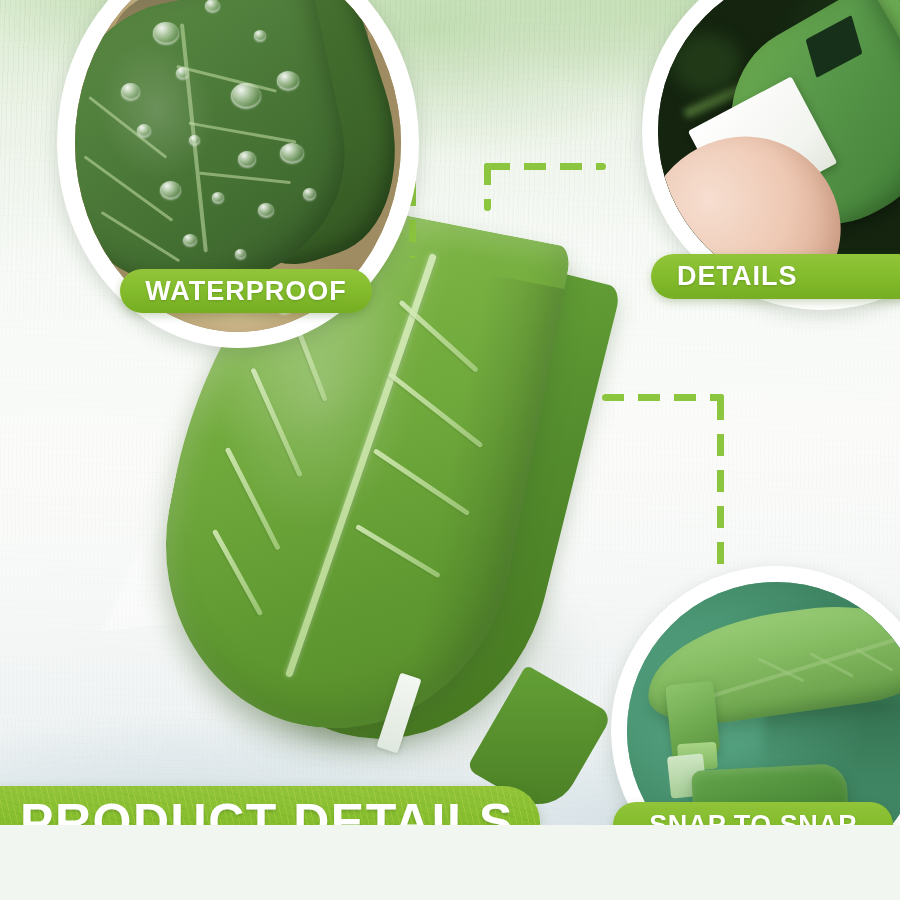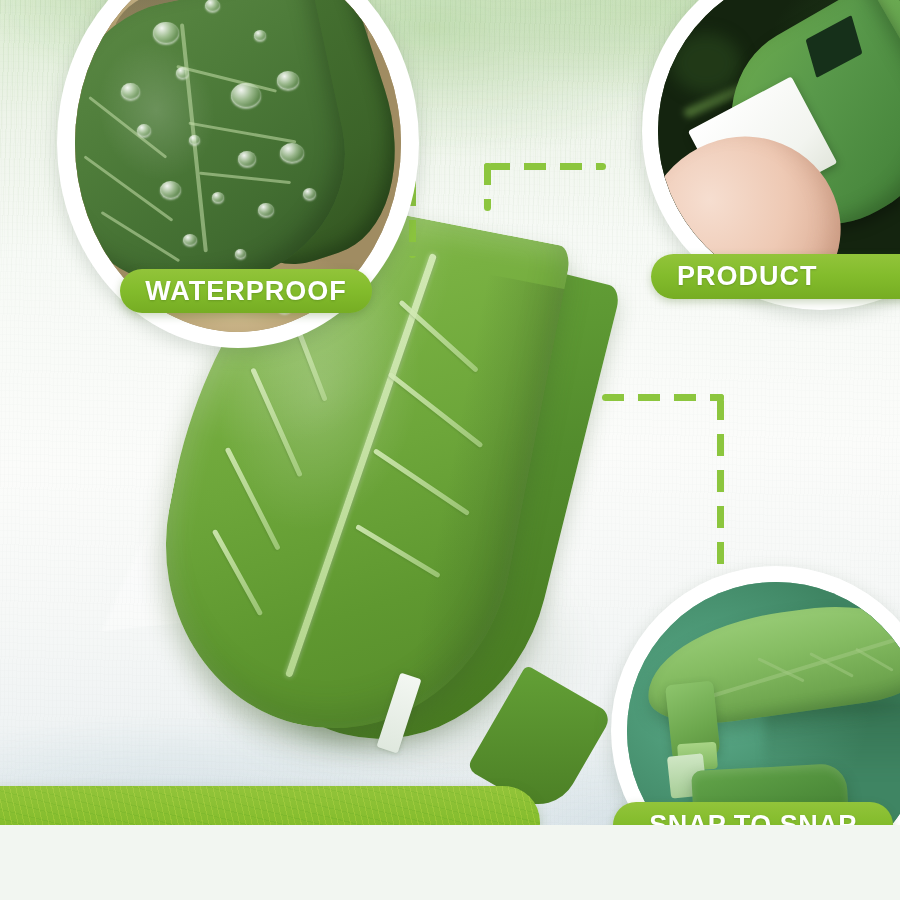--- a/index.html
+++ b/index.html
@@ -427,21 +427,21 @@
         <div class="ad-stem" style="left:6%; top:34%; width:150px; height:10px; transform:rotate(-24deg);"></div>
         <div class="ad-stem" style="left:58%; top:64%; width:160px; height:12px; transform:rotate(16deg);"></div>
         <div class="ad-clip-rear"></div>
         <div class="ad-clip"></div>
         <div class="ad-notch"></div>
         <div class="ad-tape"></div>
         <div class="ad-thumb"></div>
       </div>
     </div>
     <div class="pill" id="label-adhesive">
-      <span>PRODUCT</span>
+      <span>DETAILS</span>
     </div>
   </div>
 
   <div class="callout">
     <div class="circle-ring" style="left:566px; top:566px; width:330px; height:330px;"></div>
     <div class="circle-photo" style="left:582px; top:582px; width:298px; height:298px;">
       <div class="photo-snap" style="position:absolute; inset:0;">
         <div class="sn-shadowband"></div>
         <div class="sn-top">
           <div class="sn-top-vein sn-tv-m"></div>
@@ -455,16 +455,17 @@
         <div class="sn-catch"></div>
         <div class="sn-base"></div>
       </div>
     </div>
     <div class="pill" id="label-snap">
       <span>SNAP TO SNAP</span>
     </div>
   </div>
 
   <div id="banner-product-details">
+    <span>PRODUCT DETAILS</span>
     <div class="grain"></div>
   </div>
 
 </div>
 
 </body></html>

